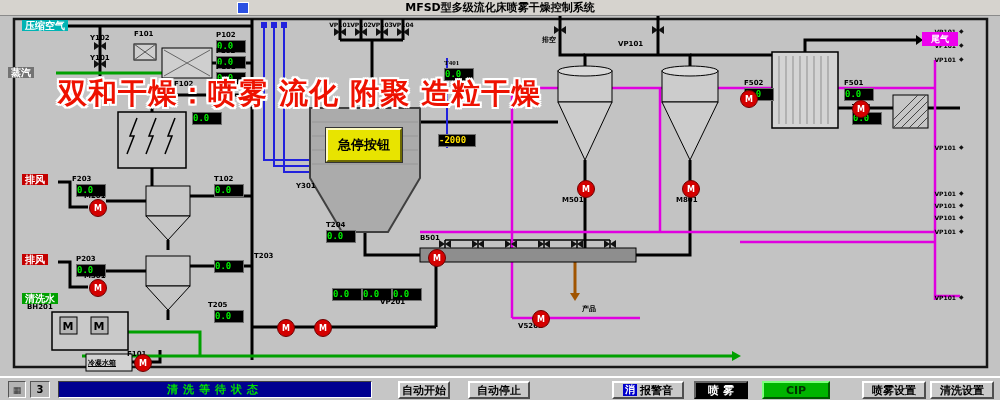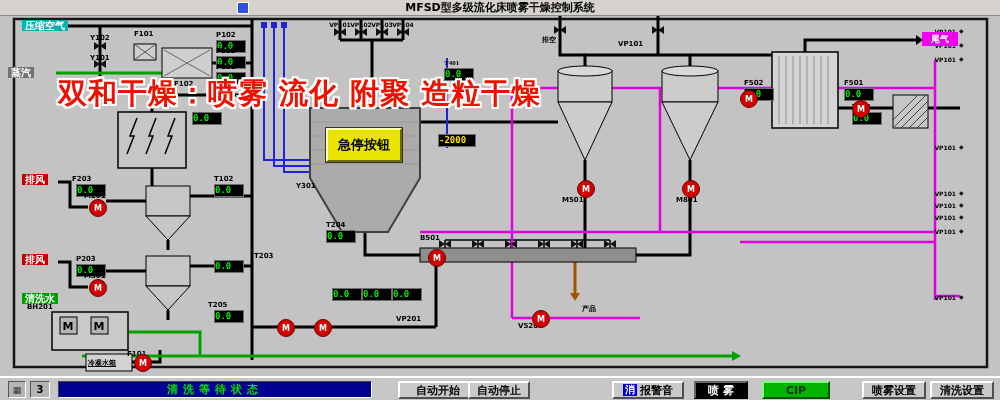--- a/index.html
+++ b/index.html
@@ -53,21 +53,21 @@
           border:1px solid;border-color:#555 #fff #fff #555;font-size:10px;font-weight:bold;color:#000;
           display:flex;align-items:center;justify-content:center;}
   #iconbox{left:8px;width:18px;font-size:9px;color:#333;}
   #numbox{left:30px;width:20px;}
   #statusbar{position:absolute;left:58px;top:3px;width:314px;height:17px;box-sizing:border-box;background:#000090;
              border:1px solid;border-color:#404040 #fff #fff #404040;color:#00e000;font-size:11px;font-weight:bold;
              letter-spacing:5px;display:flex;align-items:center;justify-content:center;}
   .btn3d{position:absolute;top:3px;height:18px;box-sizing:border-box;background:#c9c9c9;
          border:2px solid;border-color:#fff #4f4f4f #4f4f4f #fff;
          font-size:11px;font-weight:bold;color:#000;display:flex;align-items:center;justify-content:center;cursor:pointer;}
-  #btn-auto-start{left:398px;width:80px;}
+  #btn-auto-start{left:398px;width:52px;}
   #btn-auto-stop{left:468px;width:62px;}
   #btn-mute{left:612px;width:72px;}
   #btn-mute .muteicon{display:inline-block;background:#0000cc;color:#fff;font-size:10px;line-height:12px;
                       padding:0 2px;margin-right:3px;}
   #btn-spray{left:694px;width:54px;background:#000;color:#fff;border-color:#666 #000 #000 #666;}
   #btn-cip{left:762px;width:68px;background:#00b400;color:#003300;border-color:#7dff7d #005800 #005800 #7dff7d;}
   #btn-spray-settings{left:862px;width:64px;}
   #btn-clean-settings{left:930px;width:64px;}
 </style>
 </head>
@@ -263,21 +263,21 @@
       <div class="dtag" style="left: 852px; top: 103px;">T501</div>
       <div class="dbox" style="left: 852px; top: 112px;">0.0</div>
       <div class="tag" style="left: 90px; top: 34px;">Y102</div>
       <div class="tag" style="left: 134px; top: 30px;">F101</div>
       <div class="tag" style="left: 90px; top: 54px;">Y101</div>
       <div class="tag" style="left: 174px; top: 80px;">F102</div>
       <div class="tag" style="left: 84px; top: 192px;">M201</div>
       <div class="tag" style="left: 84px; top: 272px;">M301</div>
       <div class="tag" style="left: 296px; top: 182px;">Y301</div>
       <div class="tag" style="left: 618px; top: 40px;">VP101</div>
-      <div class="tag" style="left: 396px; top: 298px; margin-top: 17px;">VP201</div>
+      <div class="tag" style="left: 380px; top: 298px;">VP201</div>
       <div class="tag" style="left: 420px; top: 234px;">B501</div>
       <div class="tag" style="left: 562px; top: 196px;">M501</div>
       <div class="tag" style="left: 676px; top: 196px;">M801</div>
       <div class="tag" style="left: 518px; top: 322px;">V5201</div>
       <div class="tag" style="left: 27px; top: 303px;">BH201</div>
       <div class="tag" style="left: 88px; top: 359px; text-decoration: underline;">冷凝水箱</div>
       <div class="tag" style="left: 127px; top: 350px;">F101</div>
       <div class="tag" style="left: 542px; top: 36px;">排空</div>
       <div class="tag" style="left: 582px; top: 305px;">产品</div>
       <div class="vtxt" style="left: 329px; top: 21px;">VP101</div>

